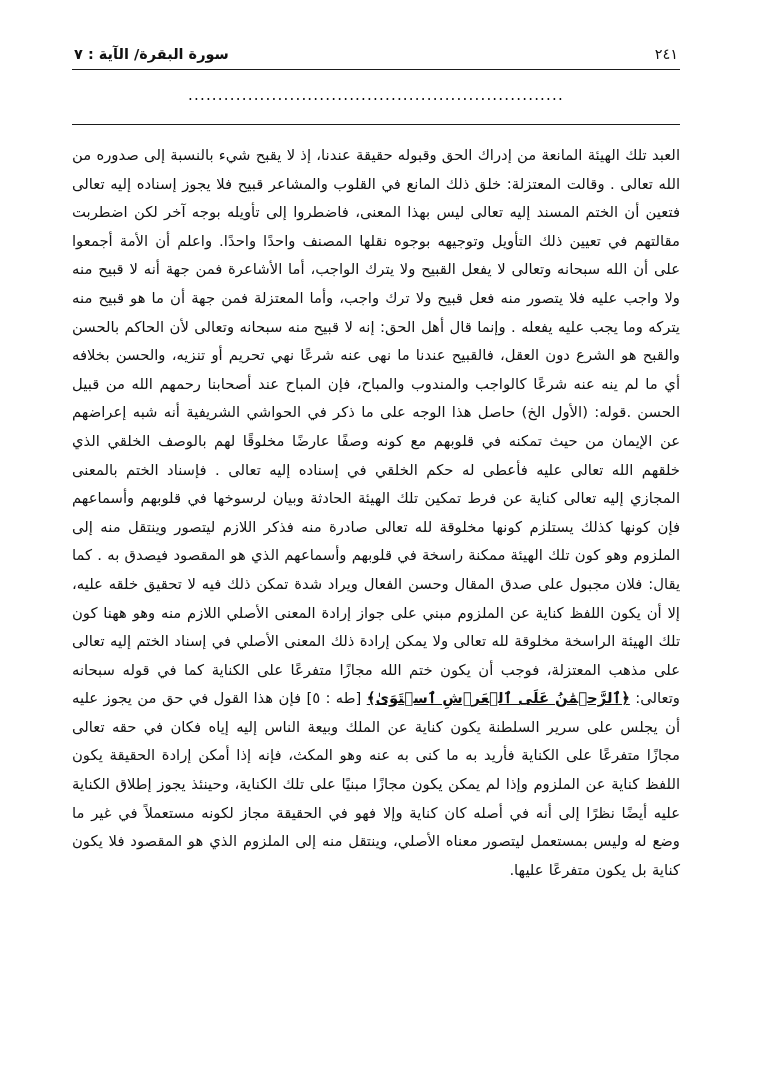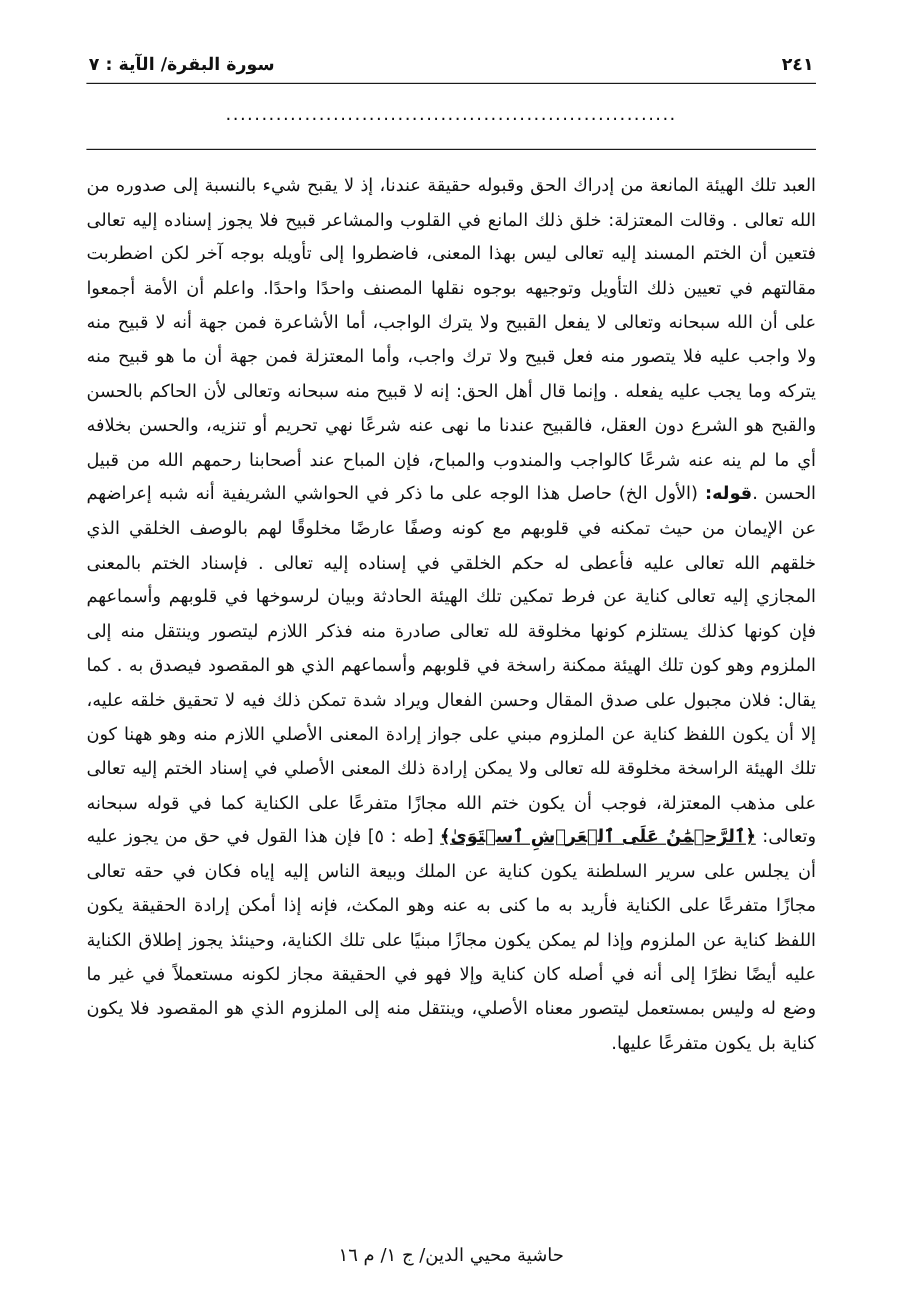--- a/index.html
+++ b/index.html
@@ -30,21 +30,20 @@
     flex-direction: row;
     justify-content: space-between;
     align-items: baseline;
     font-size: 14.5px;
     direction: rtl;
     padding: 0 2px;
     margin-top: 6px;
   }
   .header-right {
     letter-spacing: 0.5px;
-    font-weight: bold;
   }
   .header-left {
     letter-spacing: 0.3px;
     font-weight: bold;
   }
   .rule {
     border: none;
     border-top: 1px solid #1a1a1a;
     margin: 8px 0 0 0;
     height: 0;
@@ -71,21 +70,21 @@
     line-height: 28.6px;
     margin-top: 16px;
     letter-spacing: 0;
     word-spacing: 0.5px;
     flex: 0 0 auto;
   }
   .body-text p {
     margin: 0;
     text-indent: 0;
   }
-  .bold { font-weight: bold; }
+  .bold { font-weight: normal; }
   .quran {
     font-weight: bold;
     text-decoration: underline;
   }
   
   .footer {
     position: absolute;
     bottom: 26px;
     right: 78px;
     left: 72px;
@@ -117,17 +116,14 @@
   <div class="dots-block">...............................................................</div>
 
   <hr class="rule rule-bottom">
 
   <div class="body-text">
     <p><span>العبد تلك الهيئة المانعة من إدراك الحق وقبوله حقيقة عندنا، إذ لا يقبح شيء بالنسبة إلى صدوره من الله تعالى . وقالت المعتزلة: خلق ذلك المانع في القلوب والمشاعر قبيح فلا يجوز إسناده إليه تعالى فتعين أن الختم المسند إليه تعالى ليس بهذا المعنى، فاضطروا إلى تأويله بوجه آخر لكن اضطربت مقالتهم في تعيين ذلك التأويل وتوجيهه بوجوه نقلها المصنف واحدًا واحدًا. واعلم أن الأمة أجمعوا على أن الله سبحانه وتعالى لا يفعل القبيح ولا يترك الواجب، أما الأشاعرة فمن جهة أنه لا قبيح منه ولا واجب عليه فلا يتصور منه فعل قبيح ولا ترك واجب، وأما المعتزلة فمن جهة أن ما هو قبيح منه يتركه وما يجب عليه يفعله . وإنما قال أهل الحق: إنه لا قبيح منه سبحانه وتعالى لأن الحاكم بالحسن والقبح هو الشرع دون العقل، فالقبيح عندنا ما نهى عنه شرعًا نهي تحريم أو تنزيه، والحسن بخلافه أي ما لم ينه عنه شرعًا كالواجب والمندوب والمباح، فإن المباح عند أصحابنا رحمهم الله من قبيل الحسن .</span><span class="bold">قوله:</span><span> (الأول الخ) حاصل هذا الوجه على ما ذكر في الحواشي الشريفية أنه شبه إعراضهم عن الإيمان من حيث تمكنه في قلوبهم مع كونه وصفًا عارضًا مخلوقًا لهم بالوصف الخلقي الذي خلقهم الله تعالى عليه فأعطى له حكم الخلقي في إسناده إليه تعالى . فإسناد الختم بالمعنى المجازي إليه تعالى كناية عن فرط تمكين تلك الهيئة الحادثة وبيان لرسوخها في قلوبهم وأسماعهم فإن كونها كذلك يستلزم كونها مخلوقة لله تعالى صادرة منه فذكر اللازم ليتصور وينتقل منه إلى الملزوم وهو كون تلك الهيئة ممكنة راسخة في قلوبهم وأسماعهم الذي هو المقصود فيصدق به . كما يقال: فلان مجبول على صدق المقال وحسن الفعال ويراد شدة تمكن ذلك فيه لا تحقيق خلقه عليه، إلا أن يكون اللفظ كناية عن الملزوم مبني على جواز إرادة المعنى الأصلي اللازم منه وهو ههنا كون تلك الهيئة الراسخة مخلوقة لله تعالى ولا يمكن إرادة ذلك المعنى الأصلي في إسناد الختم إليه تعالى على مذهب المعتزلة، فوجب أن يكون ختم الله مجازًا متفرعًا على الكناية كما في قوله سبحانه وتعالى:</span> <span class="quran">﴿ٱلرَّحۡمَٰنُ عَلَى ٱلۡعَرۡشِ ٱسۡتَوَىٰ﴾</span> <span>[طه : ٥]</span><span> فإن هذا القول في حق من يجوز عليه أن يجلس على سرير السلطنة يكون كناية عن الملك وبيعة الناس إليه إياه فكان في حقه تعالى مجازًا متفرعًا على الكناية فأريد به ما كنى به عنه وهو المكث، فإنه إذا أمكن إرادة الحقيقة يكون اللفظ كناية عن الملزوم وإذا لم يمكن يكون مجازًا مبنيًا على تلك الكناية، وحينئذ يجوز إطلاق الكناية عليه أيضًا نظرًا إلى أنه في أصله كان كناية وإلا فهو في الحقيقة مجاز لكونه مستعملاً في غير ما وضع له وليس بمستعمل ليتصور معناه الأصلي، وينتقل منه إلى الملزوم الذي هو المقصود فلا يكون كناية بل يكون متفرعًا عليها.</span></p>
   </div>
 
   <div class="spacer"></div>
 
-  <div class="footer">
-    <span class="footer-center">حاشية محيي الدين/ ج ١/ م ١٦</span>
-  </div>
 
 </div>
 
 </body></html>

